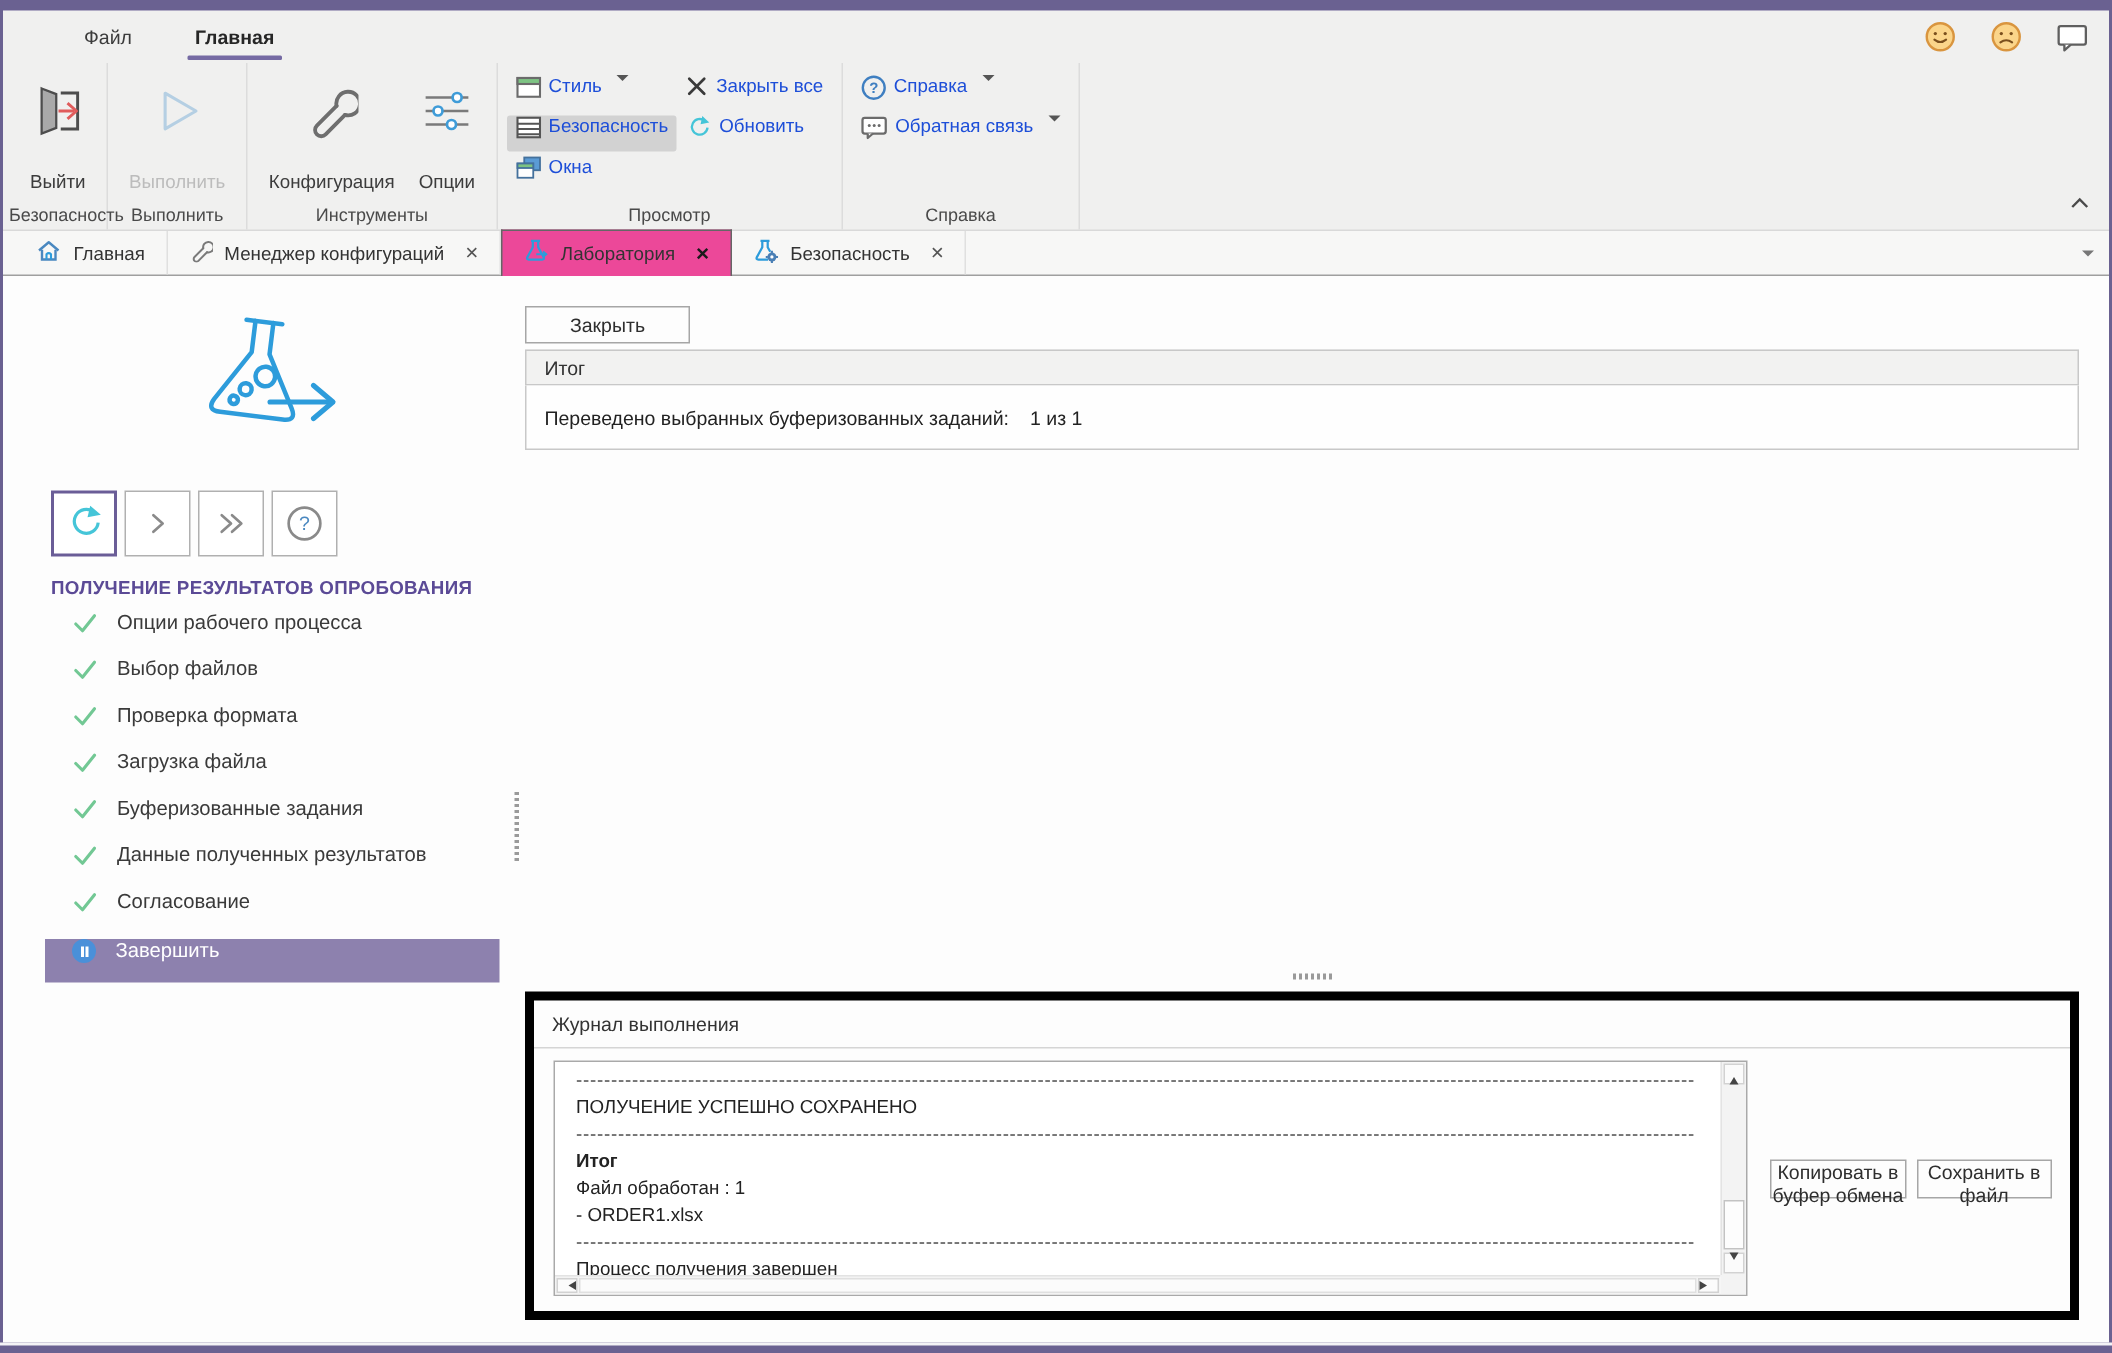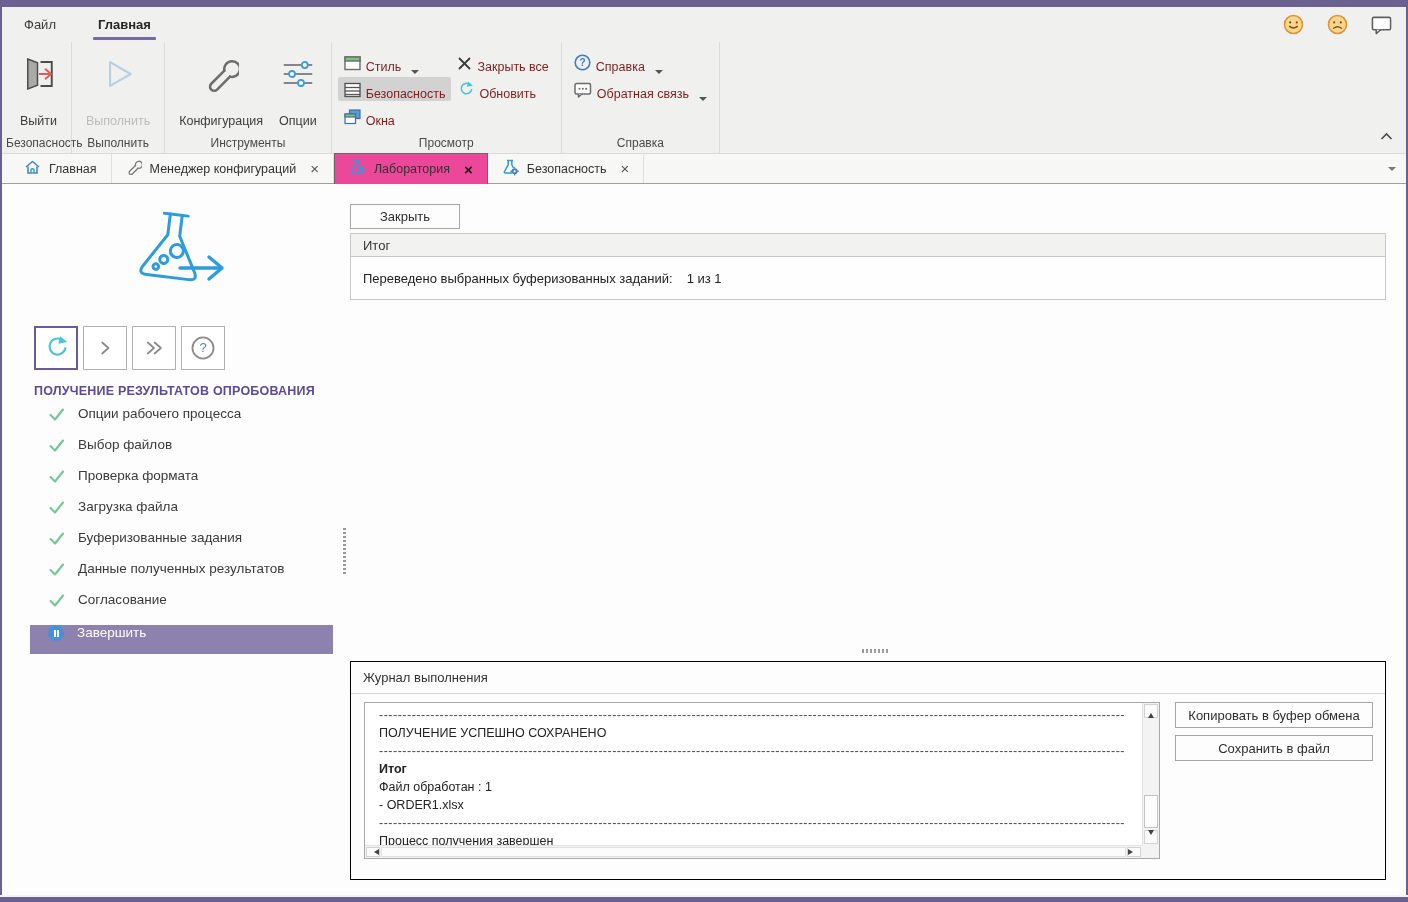--- a/index.html
+++ b/index.html
@@ -6,37 +6,37 @@
   html,body { width:1408px; height:902px; }
   body { font-family: "Liberation Sans", sans-serif; background:#fff; position:relative; overflow:hidden; color:#333; }
   .app { position:absolute; inset:0; background:#fff; }
   .edge { position:absolute; background:#6a6191; z-index:50; }
   .edge.l { left:0; top:0; bottom:0; width:2px; }
   .edge.r { right:0; top:0; bottom:0; width:2px; }
   .top-strip { position:absolute; left:0; right:0; top:0; height:7px; background:#6a6191; z-index:50; }
   .bottom-strip { position:absolute; left:0; right:0; bottom:0; height:7px; background:#6a6191; z-index:50; border-top:2px solid #f4f3f6; }
 
   
-  .tab-row { position:absolute; left:2px; right:2px; top:7px; height:35px; background:#f0f0ef; display:flex; align-items:center; padding:0 14px 0 16px; }
+  .tab-row { position:absolute; left:2px; right:2px; top:7px; height:35px; background:#f0f0ef; display:flex; align-items:center; padding:0 14px 0 48px; }
   .rtab { position:relative; height:100%; display:flex; align-items:center; padding:0 6px; margin-right:30px; font-size:13px; color:#3c3c3c; cursor:pointer; }
   .rtab.active { font-weight:bold; color:#262626; }
   .rtab.active::after { content:""; position:absolute; left:1px; right:1px; bottom:2px; height:3px; background:#756aa3; border-radius:1px; }
   .titlebar-icons { margin-left:auto; display:flex; align-items:center; gap:23px; }
   .titlebar-icons .tbi { width:21px; height:21px; display:flex; align-items:center; justify-content:center; cursor:pointer; }
 
   
   .ribbon { position:absolute; left:2px; right:2px; top:42px; height:112px; background:#f0f0ef; border-bottom:1px solid #d9d9d9; display:flex; padding-left:4px; }
   .rgroup { position:relative; border-right:1px solid #dcdcdc; padding:4px 6px 22px 6px; display:flex; align-items:flex-start; }
   .rgroup-label { position:absolute; left:0; right:0; bottom:3px; text-align:center; font-size:12px; color:#4a4a4a; white-space:nowrap; }
   .bigbtn { display:flex; flex-direction:column; align-items:center; justify-content:space-between; height:84px; padding:8px 8px 2px 8px; cursor:pointer; border-radius:2px; }
   .bigbtn .blabel { font-size:12.5px; color:#3c3c3c; white-space:nowrap; }
   .bigbtn.disabled { cursor:default; }
   .bigbtn.disabled .blabel { color:#bcbcbc; }
   .smallcol { display:flex; flex-direction:column; gap:3px; padding-top:4px; }
-  .smallbtn { display:flex; align-items:flex-end; gap:5px; height:24px; padding:0 6px; font-size:12.5px; color:#7f1d1d; cursor:pointer; white-space:nowrap; border-radius:2px; }
+  .smallbtn { display:flex; align-items:flex-start; gap:5px; height:24px; padding:0 6px; font-size:12.5px; color:#1d4ed8; cursor:pointer; white-space:nowrap; border-radius:2px; }
   .smallbtn.selected { background:#d2d2d2; }
   .caret-down { display:inline-block; width:0; height:0; border-left:4px solid transparent; border-right:4px solid transparent; border-top:4.5px solid #555; margin-left:5px; }
   .ribbon-collapse { position:absolute; right:13px; bottom:8px; cursor:pointer; }
 
   
   .doc-tabs { position:absolute; left:2px; right:2px; top:154px; height:30px; background:#f7f7f6; border-bottom:1px solid #9f9f9f; display:flex; align-items:flex-end; padding-left:8px; z-index:5; }
   .dtab { display:flex; align-items:center; gap:8px; height:29px; padding:0 14px; font-size:12.5px; color:#333; cursor:pointer; border-right:1px solid #e0e0df; white-space:nowrap; }
   .dtab .closex { font-size:15px; color:#555; margin-left:6px; line-height:1; cursor:pointer; }
   .dtab.active { background:#ec4899; border:1px solid #666; border-bottom:none; height:31px; margin-bottom:-1px; position:relative; z-index:6; }
   .dtab.active .closex { color:#1a1a1a; font-weight:bold; }
@@ -66,21 +66,21 @@
   .close-btn { position:absolute; left:5px; top:20px; width:110px; height:25px; }
 
   .summary { position:absolute; left:5px; right:20px; top:49px; }
   .summary-header { height:24px; background:#f2f2f1; border:1px solid #c8c8c8; display:flex; align-items:center; padding-left:12px; font-size:13px; color:#333; }
   .summary-body { height:43px; background:#fefefe; border:1px solid #c8c8c8; border-top:none; display:flex; align-items:center; padding-left:12px; font-size:13px; color:#222; }
   .summary-body .val { margin-left:14px;text-align:center; }
 
   .h-split { position:absolute; top:465px; left:calc(50% - 14px); width:26px; height:4px; cursor:ns-resize;
     background-image:repeating-linear-gradient(90deg,#9a9a9a 0 2px, transparent 2px 4px); }
 
-  .log-panel { position:absolute; left:5px; right:20px; top:477px; height:219px; background:#fdfdfd; border:1px solid #000000; }
+  .log-panel { position:absolute; left:5px; right:20px; top:477px; height:219px; background:#fdfdfd; border:6px solid #000000; }
   .log-header { height:32px; line-height:32px; padding-left:12px; font-size:13px; color:#333; border-bottom:1px solid #d5d5d5; }
   .log-body { display:flex; gap:15px; padding:8px 12px 0 13px; }
   .log-box { width:796px; height:157px; border:1px solid #a9a9a9; background:#fff; position:relative; }
   .log-content { position:absolute; left:0; top:0; right:17px; bottom:13px; overflow:hidden; padding:3px 14px 0 14px; font-size:12.5px; line-height:18px; color:#222; white-space:nowrap; }
   .log-line.sep { color:#4a4a4a; letter-spacing:.5px; }
   .log-line.bold { font-weight:bold; }
   .scroll { background:#f3f3f3; position:absolute; }
   .vscroll { right:0; top:0; width:17px; bottom:13px; border-left:1px solid #e3e3e3; }
   .hscroll { left:0; bottom:0; right:17px; height:13px; border-top:1px solid #e3e3e3; }
   .sb-corner { position:absolute; right:0; bottom:0; width:17px; height:13px; background:#f3f3f3; }
@@ -89,21 +89,21 @@
   .vscroll .down { left:1px; right:1px; bottom:1px; height:14px; }
   .vscroll .thumb { left:1px; right:1px; bottom:17px; height:33px; background:#fdfdfd; border:1px solid #c3c3c3; position:absolute; cursor:grab; }
   .hscroll .left { top:1px; bottom:1px; left:1px; width:14px; }
   .hscroll .right { top:1px; bottom:1px; right:1px; width:14px; }
   .hscroll .thumb { top:1px; bottom:1px; left:16px; right:16px; background:#fbfbfb; border:1px solid #e0e0e0; position:absolute; cursor:grab; }
   .tri { width:0; height:0; }
   .tri.up { border-left:3.5px solid transparent; border-right:3.5px solid transparent; border-bottom:5px solid #444; }
   .tri.down { border-left:3.5px solid transparent; border-right:3.5px solid transparent; border-top:5px solid #444; }
   .tri.left { border-top:3.5px solid transparent; border-bottom:3.5px solid transparent; border-right:5px solid #444; }
   .tri.right { border-top:3.5px solid transparent; border-bottom:3.5px solid transparent; border-left:5px solid #444; }
-  .log-actions { display:flex; flex-direction:column; gap:7px; flex:1;align-items:center; }
+  .log-actions { display:flex; flex-direction:row; gap:7px; flex:1;align-items:center; }
   .log-actions .btn { height:26px; width:100%; }
 </style>
 </head>
 <body>
 
 <div class="app">
   <div class="top-strip"></div>
   <div class="edge l"></div>
   <div class="edge r"></div>
   <div class="bottom-strip"></div>

